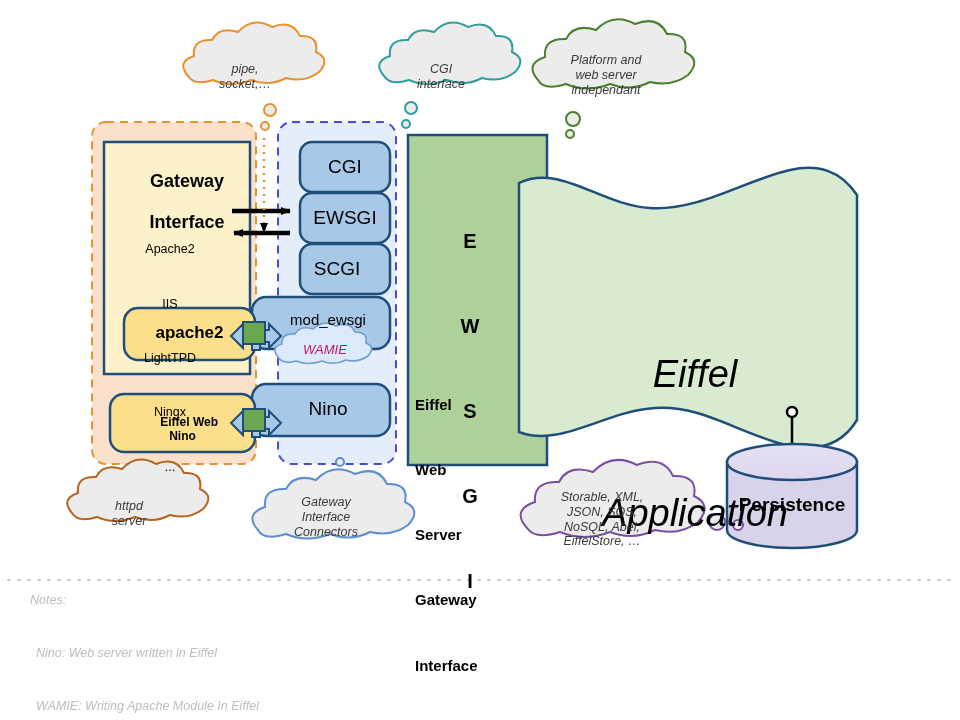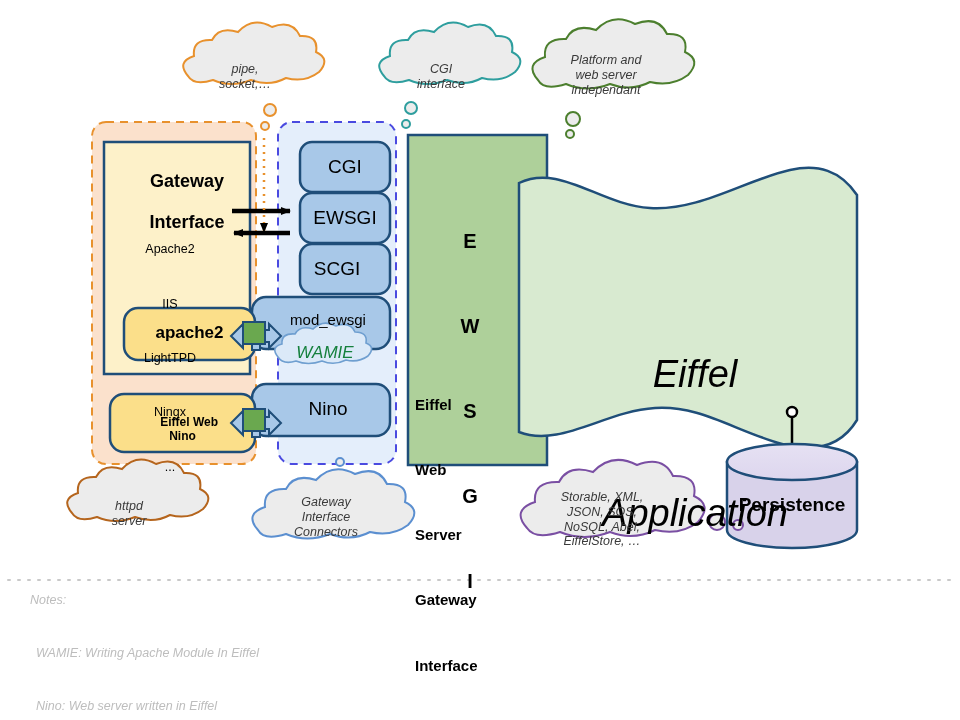--- a/index.html
+++ b/index.html
@@ -205,21 +205,21 @@
     <span>Eiffel Web
 Nino</span>
   </div>
 
   <div class="lbl" style="left:300px; top:156px; width:90px; font-size:19px;">CGI</div>
   <div class="lbl" style="left:300px; top:207px; width:90px; font-size:19px;">EWSGI</div>
   <div class="lbl" style="left:300px; top:258px; width:74px; font-size:19px;">SCGI</div>
   <div class="lbl" style="left:266px; top:311px; width:124px; font-size:15px;">mod_ewsgi</div>
   <div class="lbl" style="left:266px; top:398px; width:124px; font-size:19px;">Nino</div>
 
-  <div class="lbl lbl-ital" style="left:280px; top:343px; width:90px; font-size:17px; color:#15803d;">WAMIE</div>
+  <div class="lbl lbl-ital" style="left:280px; top:343px; width:90px; font-size:13px; color:#be185d;">WAMIE</div>
 
   <div class="lbl lbl-bold" style="left:440px; top:170px; width:60px; font-size:20px; line-height:1.42;">
     <div>E</div>
     <div>W</div>
     <div>S</div>
     <div>G</div>
     <div>I</div>
   </div>
 
   <div class="lbl lbl-bold" style="left:415px; top:350px; width:120px; font-size:15px; line-height:1.45; text-align:left;">
@@ -249,19 +249,19 @@
   <div class="cloud-text" style="left:263px; top:495px; width:126px;">Gateway
 Interface
 Connectors</div>
   <div class="cloud-text" style="left:532px; top:484px; width:140px;margin-top:6px;">Storable, XML,
 JSON, SOS,
 NoSQL, Abel,
 EiffelStore, …</div>
 
   <div class="notes" style="left:30px; top:592px;">Notes:</div>
   <div class="notes" style="left:36px; top:609px;">
+    <div>Nino: Web server written in Eiffel</div>
     <div>WAMIE: Writing Apache Module In Eiffel</div>
-    <div>Nino: Web server written in Eiffel</div>
     
     
   </div>
 
 </div>
 
 </body></html>

